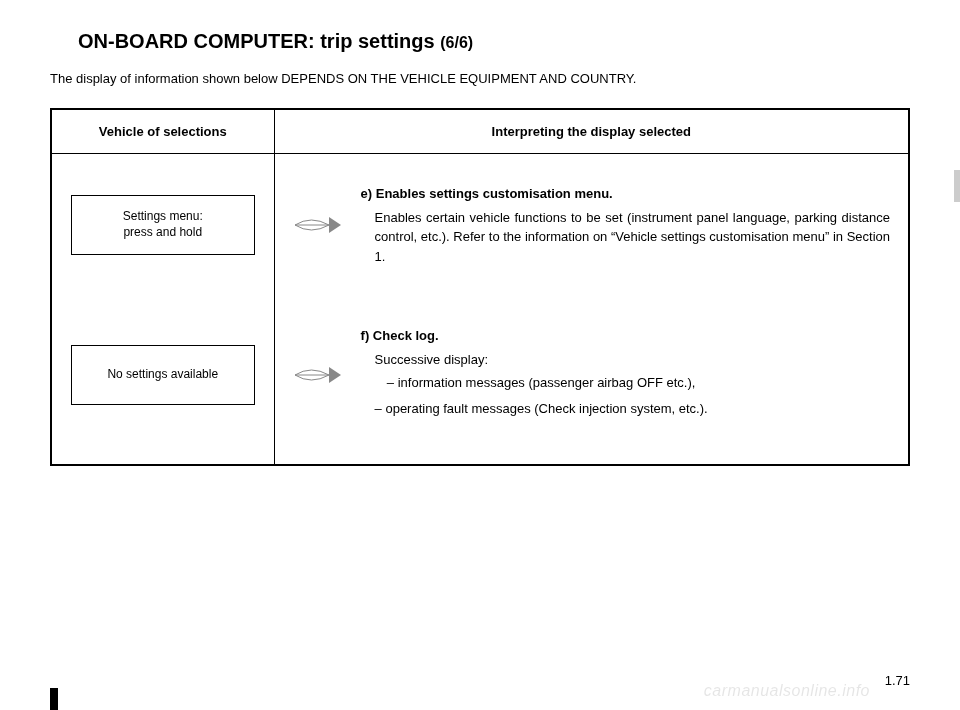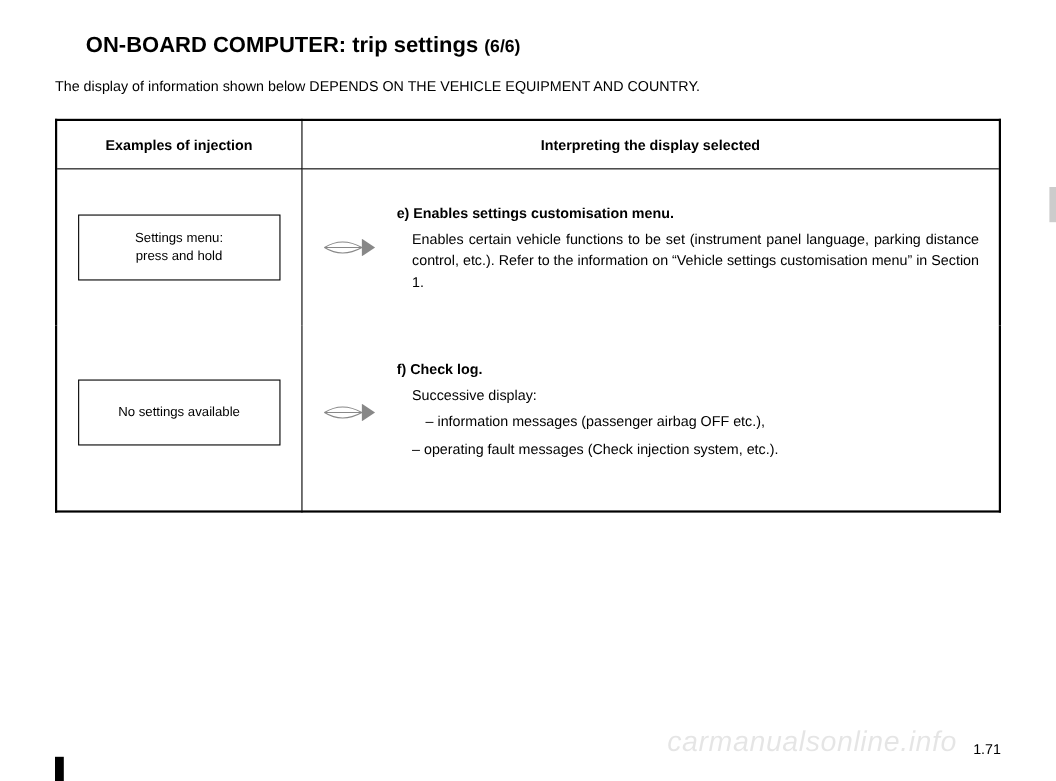--- a/index.html
+++ b/index.html
@@ -125,43 +125,43 @@
     .side-tab {
       position: absolute;
       right: 0;
       top: 170px;
       width: 6px;
       height: 32px;
       background: #cccccc;
     }
     .watermark {
       position: absolute;
-      bottom: 20px;
+      bottom: 10px;
       right: 90px;
-      font-size: 26px;
+      font-size: 16px;
       color: rgba(0,0,0,0.10);
       font-style: italic;
       letter-spacing: 0.5px;
       pointer-events: none;
       white-space: nowrap;
     }
   </style>
 </head>
 <body>
 
 <div class="title-line">
   <span class="title-main">ON-BOARD COMPUTER: trip settings </span><span class="title-sub">(6/6)</span>
 </div>
 
 <div class="depends-note">The display of information shown below DEPENDS ON THE VEHICLE EQUIPMENT AND COUNTRY.</div>
 
 <table class="main-table">
   <thead>
     <tr>
-      <th class="th-left">Examples of injection</th>
+      <th class="th-left">Vehicle of selections</th>
       <th class="th-right">Interpreting the display selected</th>
     </tr>
   </thead>
   <tbody>
     <tr>
       <td>
         <div class="display-box">Settings menu:<br>press and hold</div>
       </td>
       <td>
         <div class="interp-cell">

